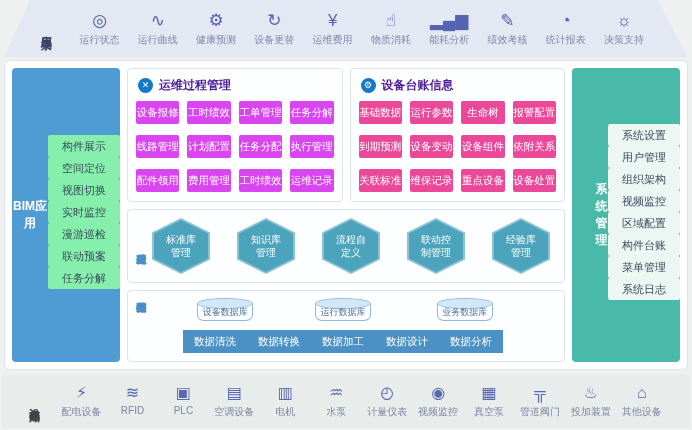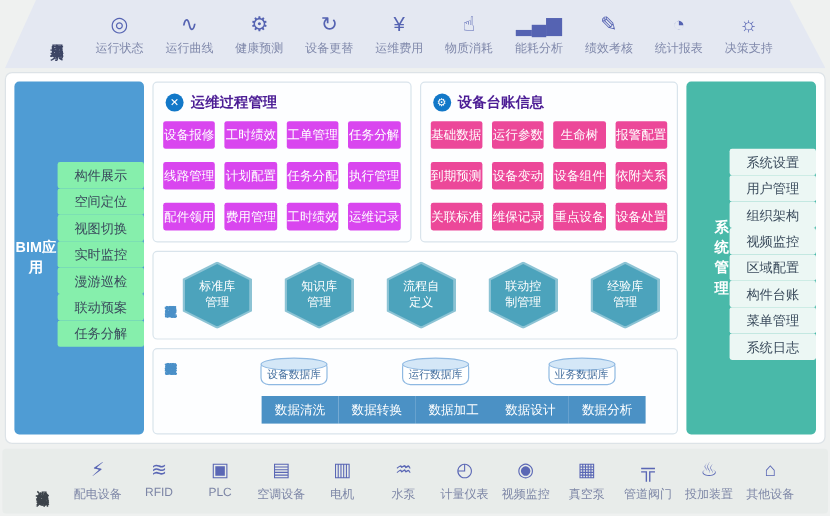--- a/index.html
+++ b/index.html
@@ -88,29 +88,29 @@
     background:#4CA3BC; color:#FFFFFF; font-size:10px; line-height:13px;
     display:flex; flex-direction:column; align-items:center; justify-content:center;
   }
 
   .row-bot { flex:1; display:flex; align-items:stretch; padding:3px 10px 6px 6px; }
   .data-area { flex:1; position:relative; }
   .db {
     position:absolute; top:8px; width:56px; height:19px; transform:translateX(-50%);
     background:#FFFFFF; border:1px solid #8FB9E2; border-radius:4px 4px 7px 7px / 4px 4px 6px 6px;
     font-size:9px; color:#46709F; display:flex; align-items:center; justify-content:center;
-    padding-top:2px; white-space:nowrap;margin-left:20px;
+    padding-top:2px; white-space:nowrap;
   }
   .db::before {
     content:""; position:absolute; left:-1px; right:-1px; top:-5px; height:9px;
     background:#D4E7F7; border:1px solid #8FB9E2; border-radius:50%;
   }
   .db .db-lbl { position:relative; z-index:1; }
   .db1 { left:19%; } .db2 { left:48%; } .db3 { left:78%; }
-  .data-btns { position:absolute; left:0; right:16px; bottom:2px; display:flex; justify-content:flex-end; }
+  .data-btns { position:absolute; left:0; right:16px; bottom:2px; display:flex; justify-content:center; }
   .data-btn {
     width:64px; height:23px; background:#4B91C5; color:#FFFFFF; font-size:10.5px;
     display:flex; align-items:center; justify-content:center; cursor:pointer;
   }
 
   
   .bottom-bar {
     position:absolute; left:2px; top:374px; width:688px; height:54px;
     background:#E8ECEA; border-radius:3px; display:flex; align-items:center;
   }

